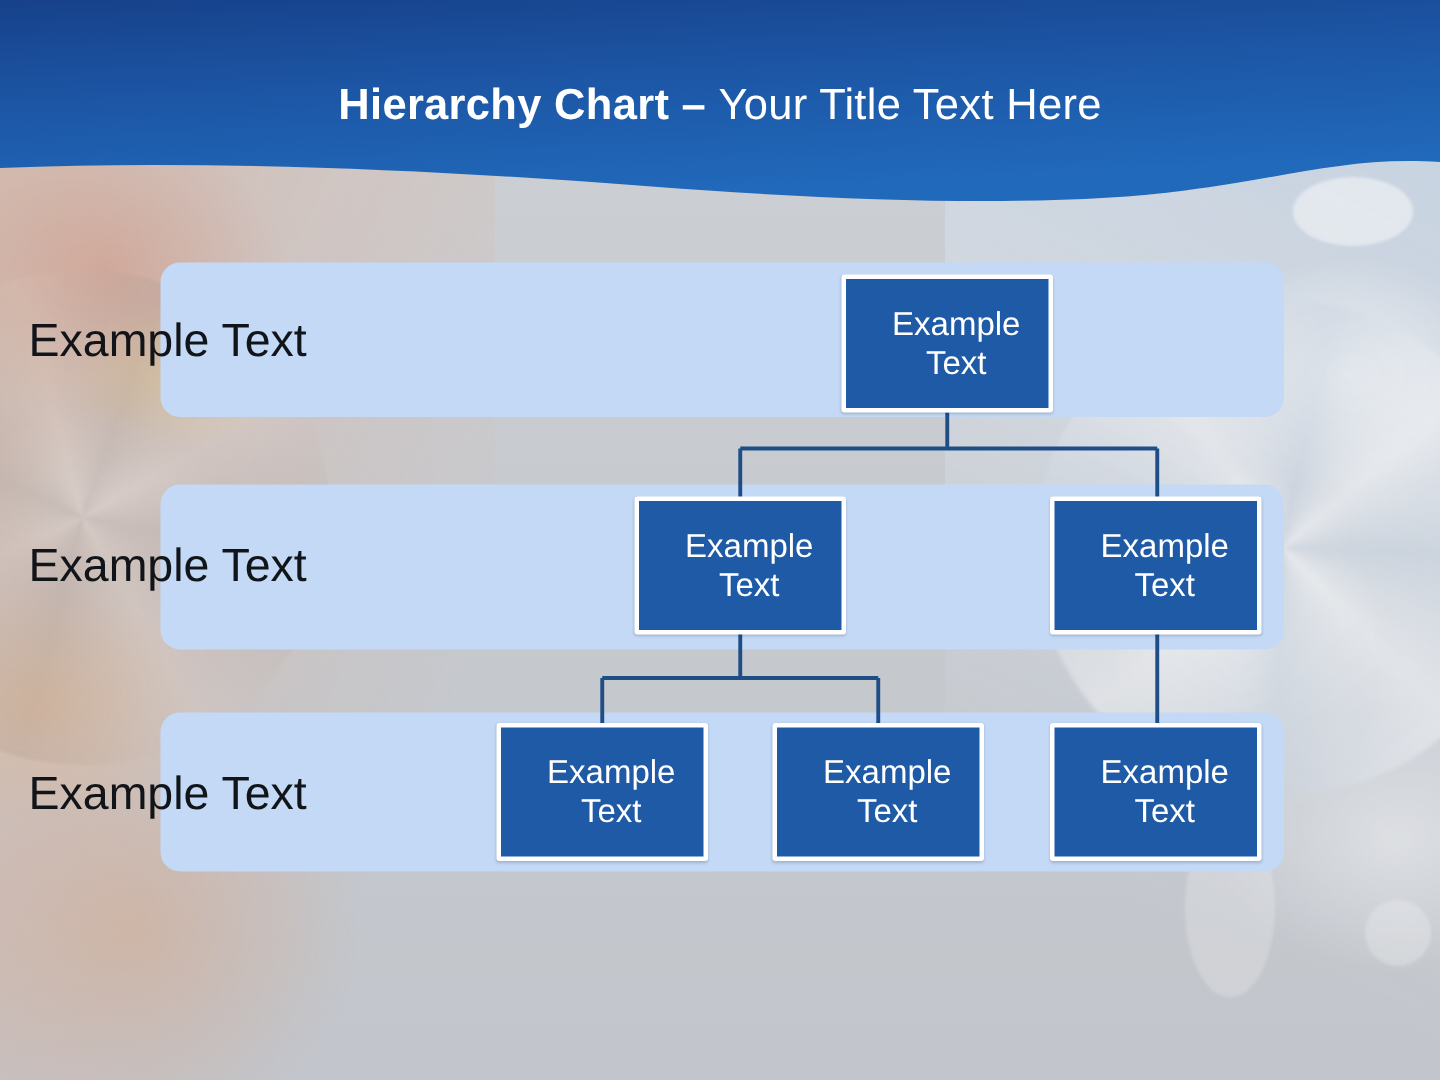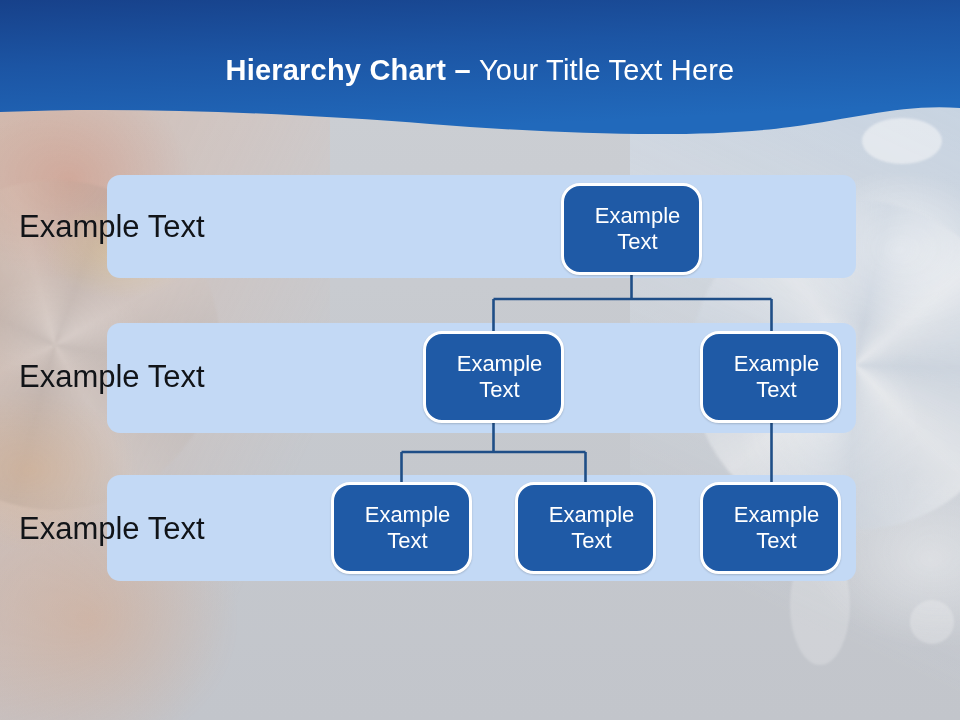--- a/index.html
+++ b/index.html
@@ -148,21 +148,21 @@
     height: 720px;
     pointer-events: none;
   }
 
   
   .node {
     position: absolute;
     box-sizing: border-box;
     background: #1f5aa6;
     border: 3px solid #ffffff;
-    border-radius: 19px;
+    border-radius: 2px;
     color: #ffffff;
     display: flex;
     align-items: center;
     justify-content: center;
     text-align: center;
     font-size: 22px;
     line-height: 26px;
     box-shadow: 0 1px 2px rgba(0,0,0,.18);
     padding-left: 12px;
   }

